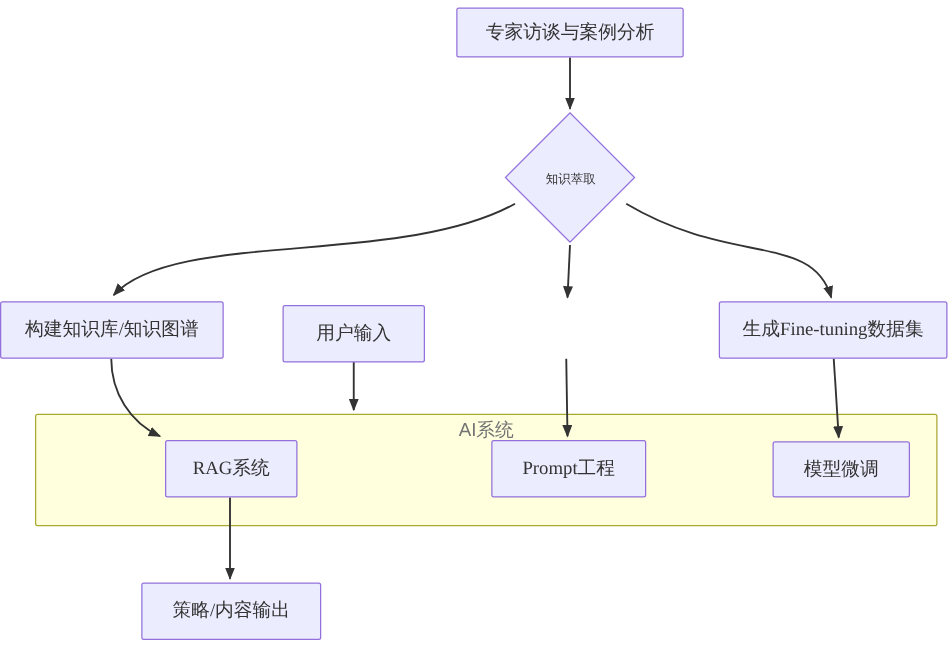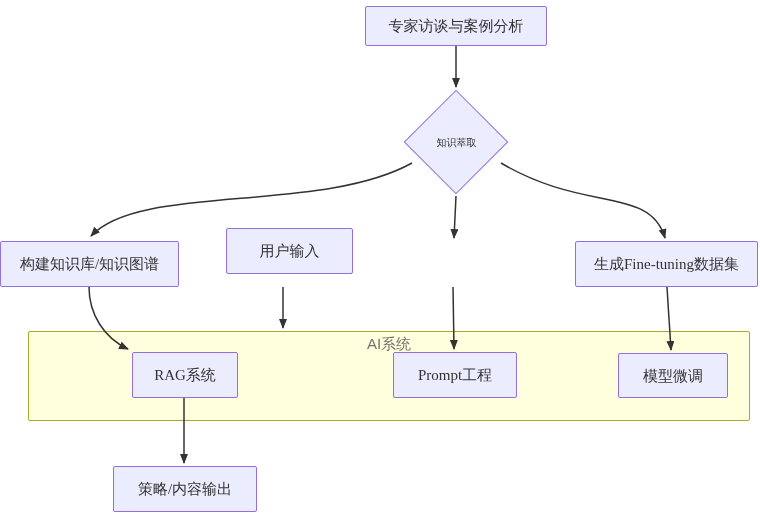--- a/index.html
+++ b/index.html
@@ -77,21 +77,21 @@
     width: 100%; height: 100%;
     display: flex;
     align-items: center;
     justify-content: center;
     color: #333333;
     font-size: 10px;
   }
   
   #n-expert   { left: 365px; top: 6px;   width: 182px; height: 40px; }
   #n-kb       { left: 0;   top: 241px; width: 179px; height: 46px; }
-  #n-user     { left: 226px; top: 228px; width: 127px; height: 46px; }
+  #n-user     { left: 226px; top: 244px; width: 114px; height: 46px; }
   #n-ptmpl    { left: 375px; top: 241px; width: 157px; height: 46px; }
   #n-ftdata   { left: 575px; top: 241px; width: 183px; height: 46px; }
   #n-rag      { left: 132px; top: 352px; width: 106px; height: 46px; }
   #n-peng     { left: 393px; top: 352px; width: 124px; height: 46px; }
   #n-mft      { left: 618px; top: 353px; width: 110px; height: 45px; }
   #n-output   { left: 113px; top: 466px; width: 144px; height: 46px; }
 </style>
 </head>
 <body>
 

